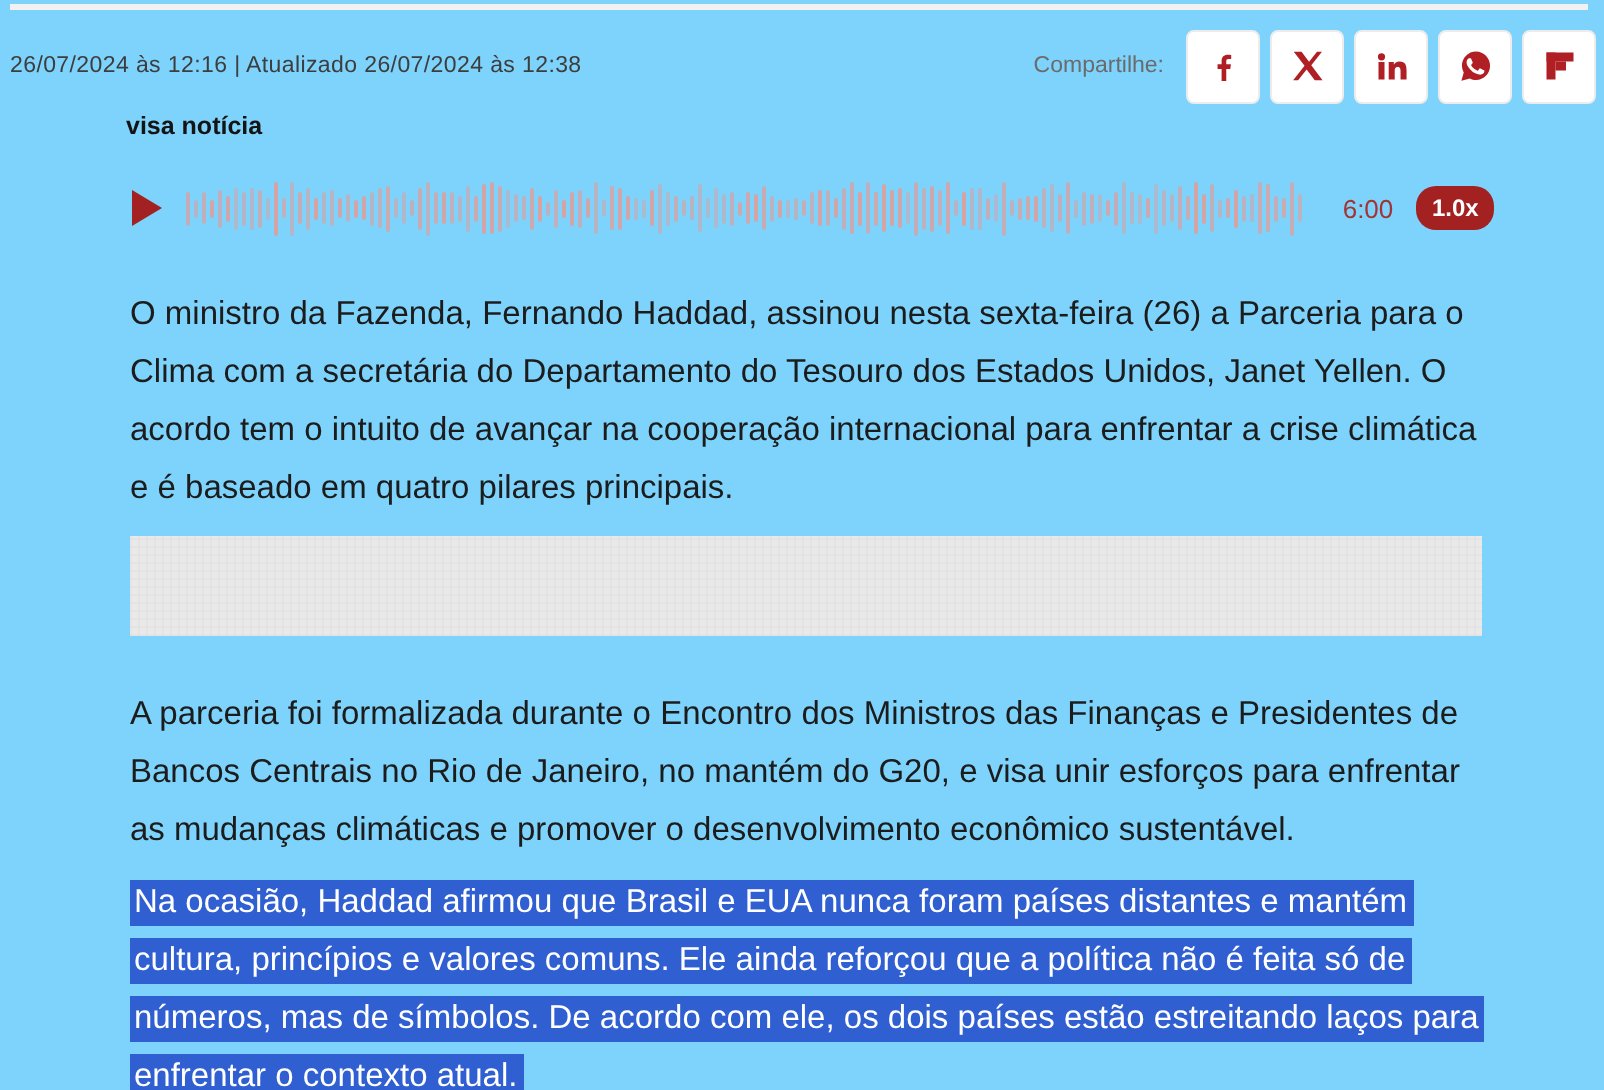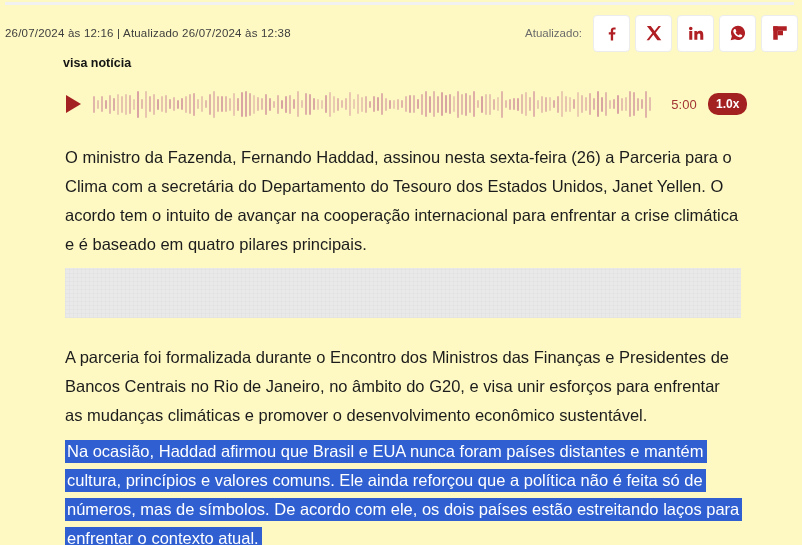--- a/index.html
+++ b/index.html
@@ -1,21 +1,21 @@
 <!DOCTYPE html>
 <html style="--accent-red: #a42121; --icon-red: #b01f24; --waveform-pink: #d8a2a2; --selection-blue: #2f5fd1; --placeholder-gray: #e9e9e9;"><head>
 <meta charset="utf-8">
 <style>
   * { box-sizing: border-box; }
   html, body { margin: 0; padding: 0; background: #fff; }
   .page {
     position: relative;
     width: 802px;
     height: 545px;
-    background: #fef9c3;
+    background: #7dd3fc;
     overflow: hidden;
     font-family: "Liberation Sans", sans-serif;
   }
   .top-divider {
     position: absolute;
     left: 5px; top: 2px;
     width: 789px; height: 3px;
     background: #f1f1f1;
   }
   .meta-row {
@@ -145,21 +145,21 @@
 </head>
 <body>
 
 <div class="page">
 
   <div class="top-divider"></div>
 
   <div class="meta-row">
     <span class="pub-date">26/07/2024 às 12:16 | Atualizado 26/07/2024 às 12:38</span>
     <div class="share">
-      <span class="share-label">Atualizado:</span>
+      <span class="share-label">Compartilhe:</span>
 
       <button class="share-btn" aria-label="facebook">
         <svg viewBox="0 0 24 24" fill="currentColor">
           <path d="M13.5 22v-8h2.7l.4-3.1h-3.1V8.9c0-.9.3-1.5 1.6-1.5h1.7V4.6c-.3 0-1.3-.1-2.4-.1-2.4 0-4 1.4-4 4.1v2.3H7.7V14h2.7v8h3.1z"></path>
         </svg>
       </button>
 
       <button class="share-btn" aria-label="x">
         <svg viewBox="0 0 24 24" fill="currentColor">
           <path d="M2.5 2.5h5.2l5 6.7 5.3-6.7h3.3l-7.1 9 7.5 10h-5.2l-5.4-7.2-5.7 7.2H2.1l7.6-9.6L2.5 2.5z"></path>
@@ -330,25 +330,25 @@
         <span class="wf-bar" style="height: 19px; opacity: 0.98; background: rgb(216, 162, 162);"></span>
         <span class="wf-bar" style="height: 13px; opacity: 0.68; background: rgb(216, 162, 162);"></span>
         <span class="wf-bar" style="height: 14px; opacity: 0.58; background: rgb(216, 162, 162);"></span>
         <span class="wf-bar" style="height: 26px; opacity: 0.81; background: rgb(216, 162, 162);"></span>
         <span class="wf-bar" style="height: 24px; opacity: 0.85; background: rgb(216, 162, 162);"></span>
         <span class="wf-bar" style="height: 13px; opacity: 0.79; background: rgb(216, 162, 162);"></span>
         <span class="wf-bar" style="height: 10px; opacity: 0.85; background: rgb(216, 162, 162);"></span>
         <span class="wf-bar" style="height: 27px; opacity: 0.8; background: rgb(216, 162, 162);"></span>
         <span class="wf-bar" style="height: 14px; opacity: 0.67; background: rgb(216, 162, 162);"></span>
       </div>
-    <span class="time">5:00</span>
+    <span class="time">6:00</span>
     <button class="speed">1.0x</button>
   </div>
 
   <p class="para" style="top:143px">O ministro da Fazenda, Fernando Haddad, assinou nesta sexta-feira (26) a Parceria para o Clima com a secretária do Departamento do Tesouro dos Estados Unidos, Janet Yellen. O acordo tem o intuito de avançar na cooperação internacional para enfrentar a crise climática e é baseado em quatro pilares principais.</p>
 
   <div class="ad-box"></div>
 
-  <p class="para" style="top:343px">A parceria foi formalizada durante o Encontro dos Ministros das Finanças e Presidentes de Bancos Centrais no Rio de Janeiro, no âmbito do G20, e visa unir esforços para enfrentar as mudanças climáticas e promover o desenvolvimento econômico sustentável.</p>
+  <p class="para" style="top:343px">A parceria foi formalizada durante o Encontro dos Ministros das Finanças e Presidentes de Bancos Centrais no Rio de Janeiro, no mantém do G20, e visa unir esforços para enfrentar as mudanças climáticas e promover o desenvolvimento econômico sustentável.</p>
 
   <p class="para" style="top:437px"><span class="sel">Na ocasião, Haddad afirmou que Brasil e EUA nunca foram países distantes e mantém cultura, princípios e valores comuns. Ele ainda reforçou que a política não é feita só de números, mas de símbolos. De acordo com ele, os dois países estão estreitando laços para enfrentar o contexto atual.</span></p>
 
 </div>
 
 </body></html>

